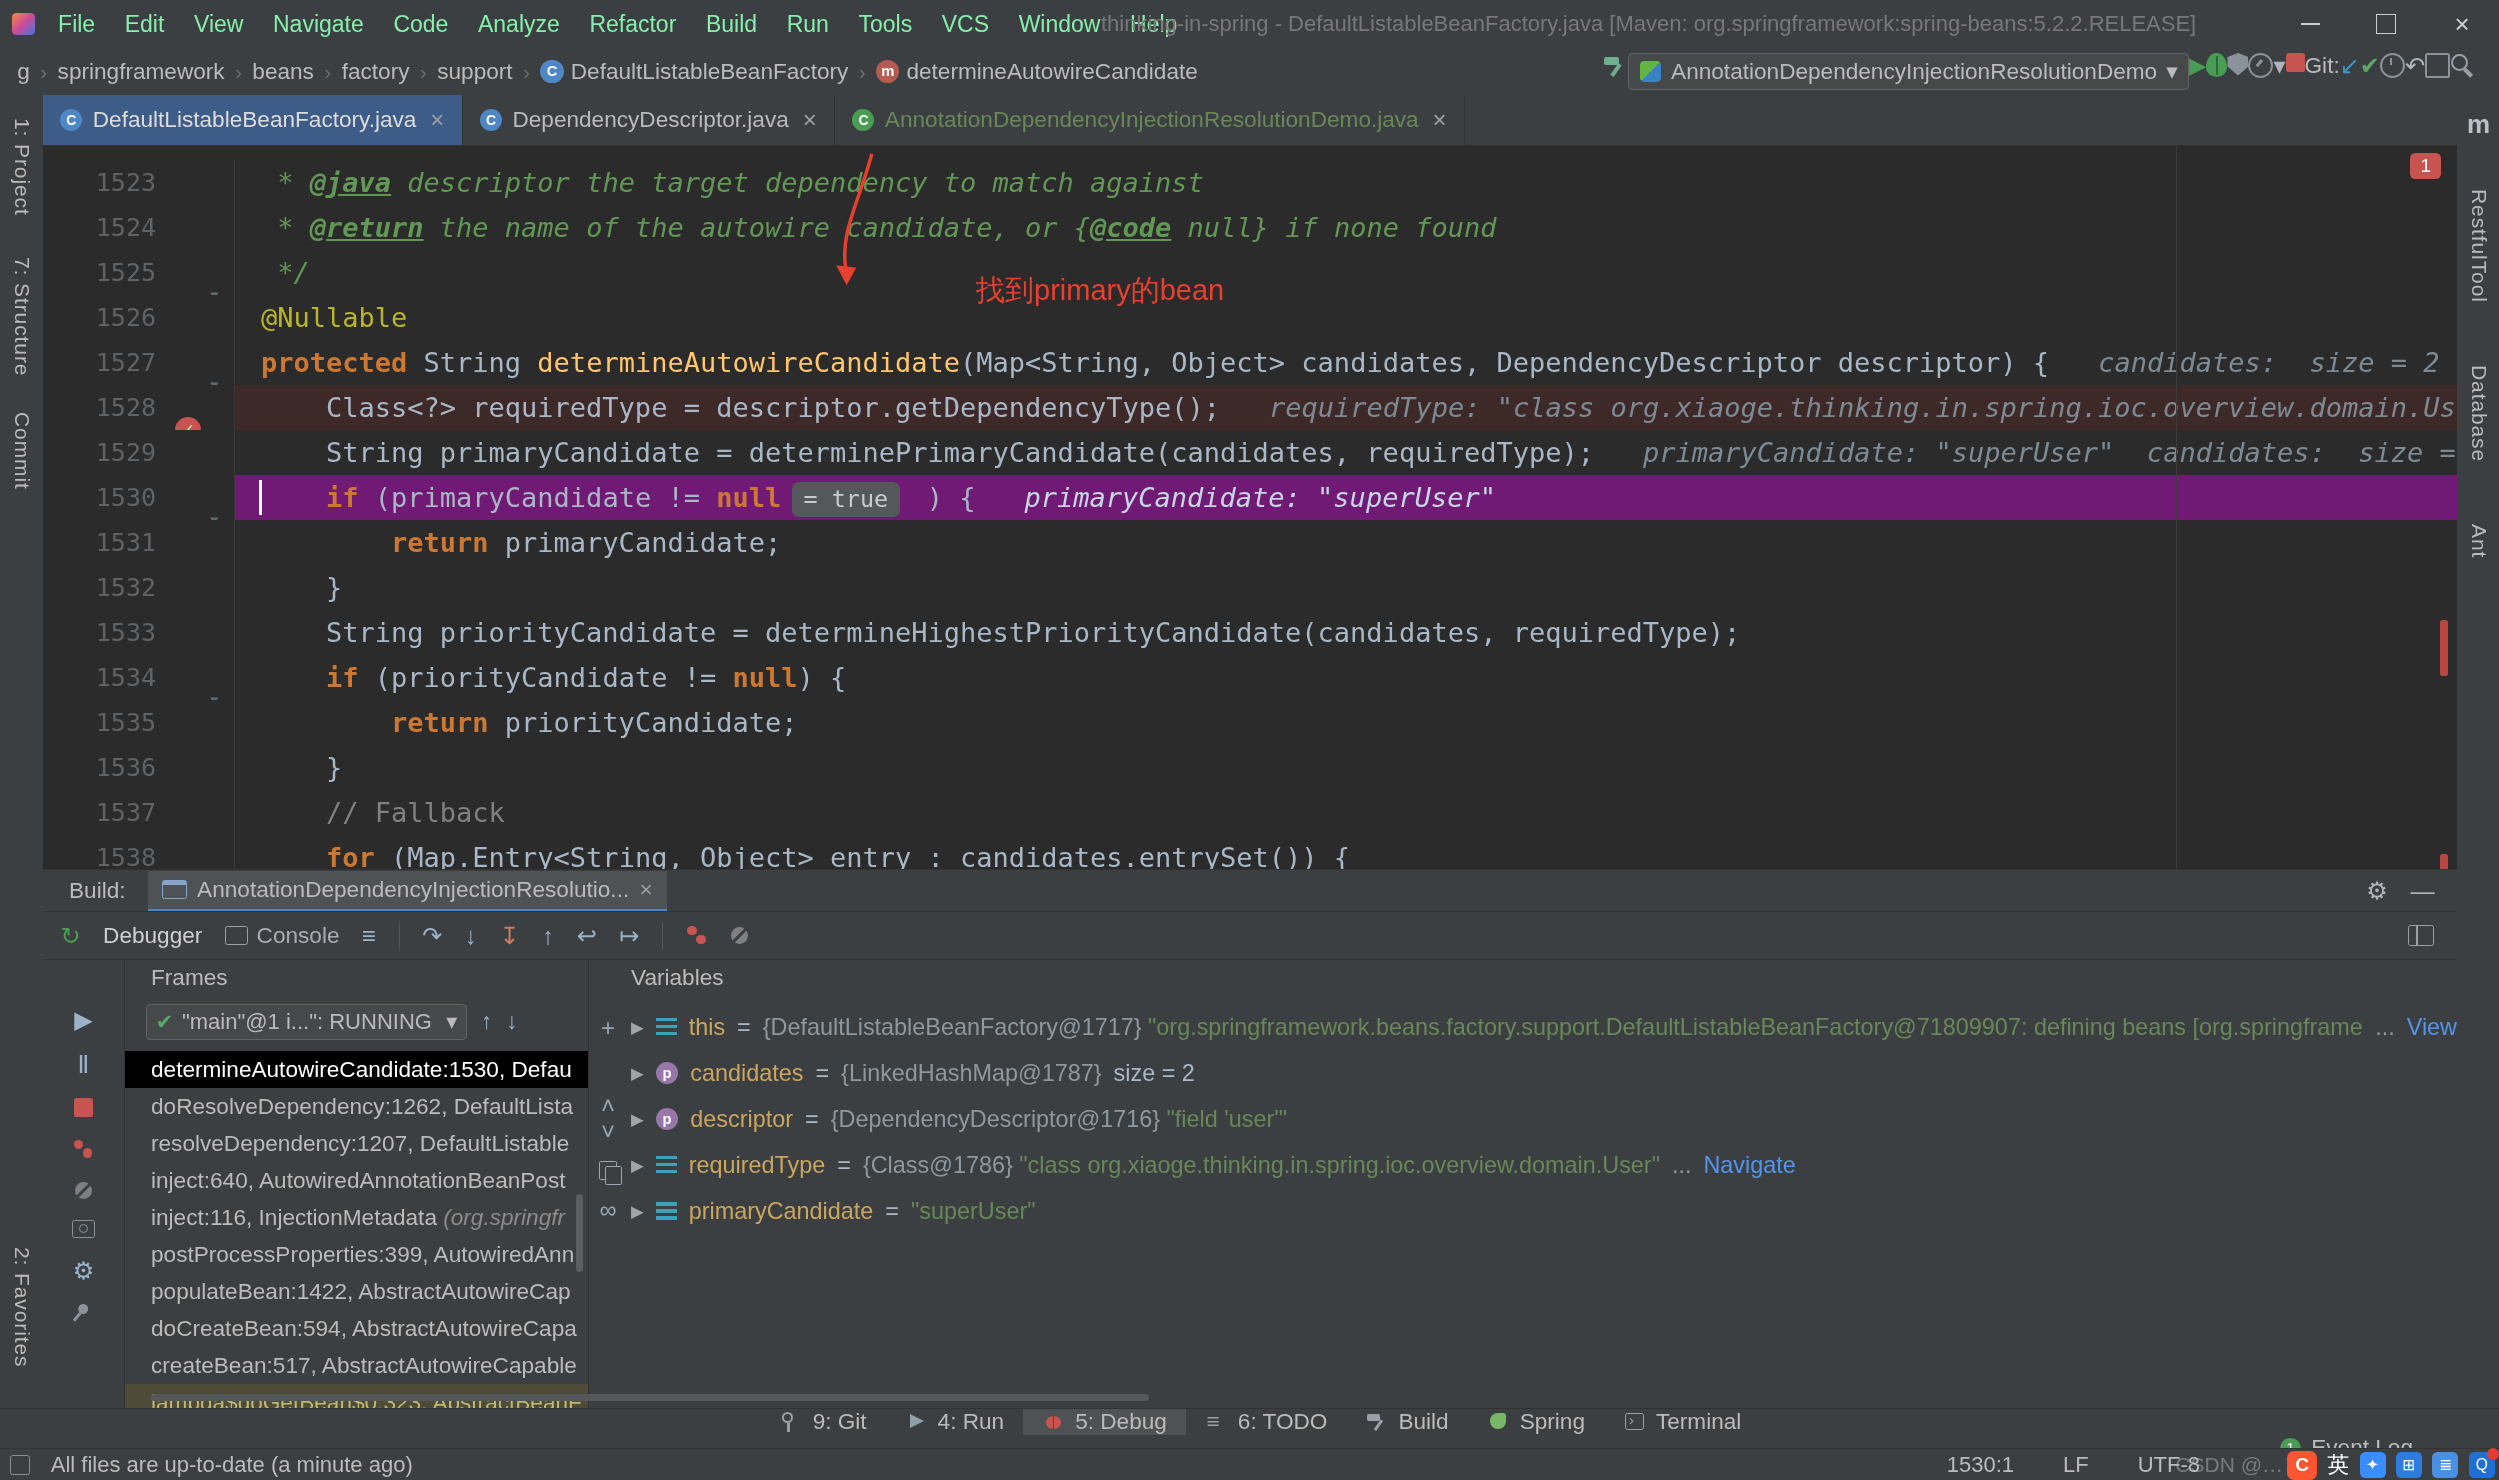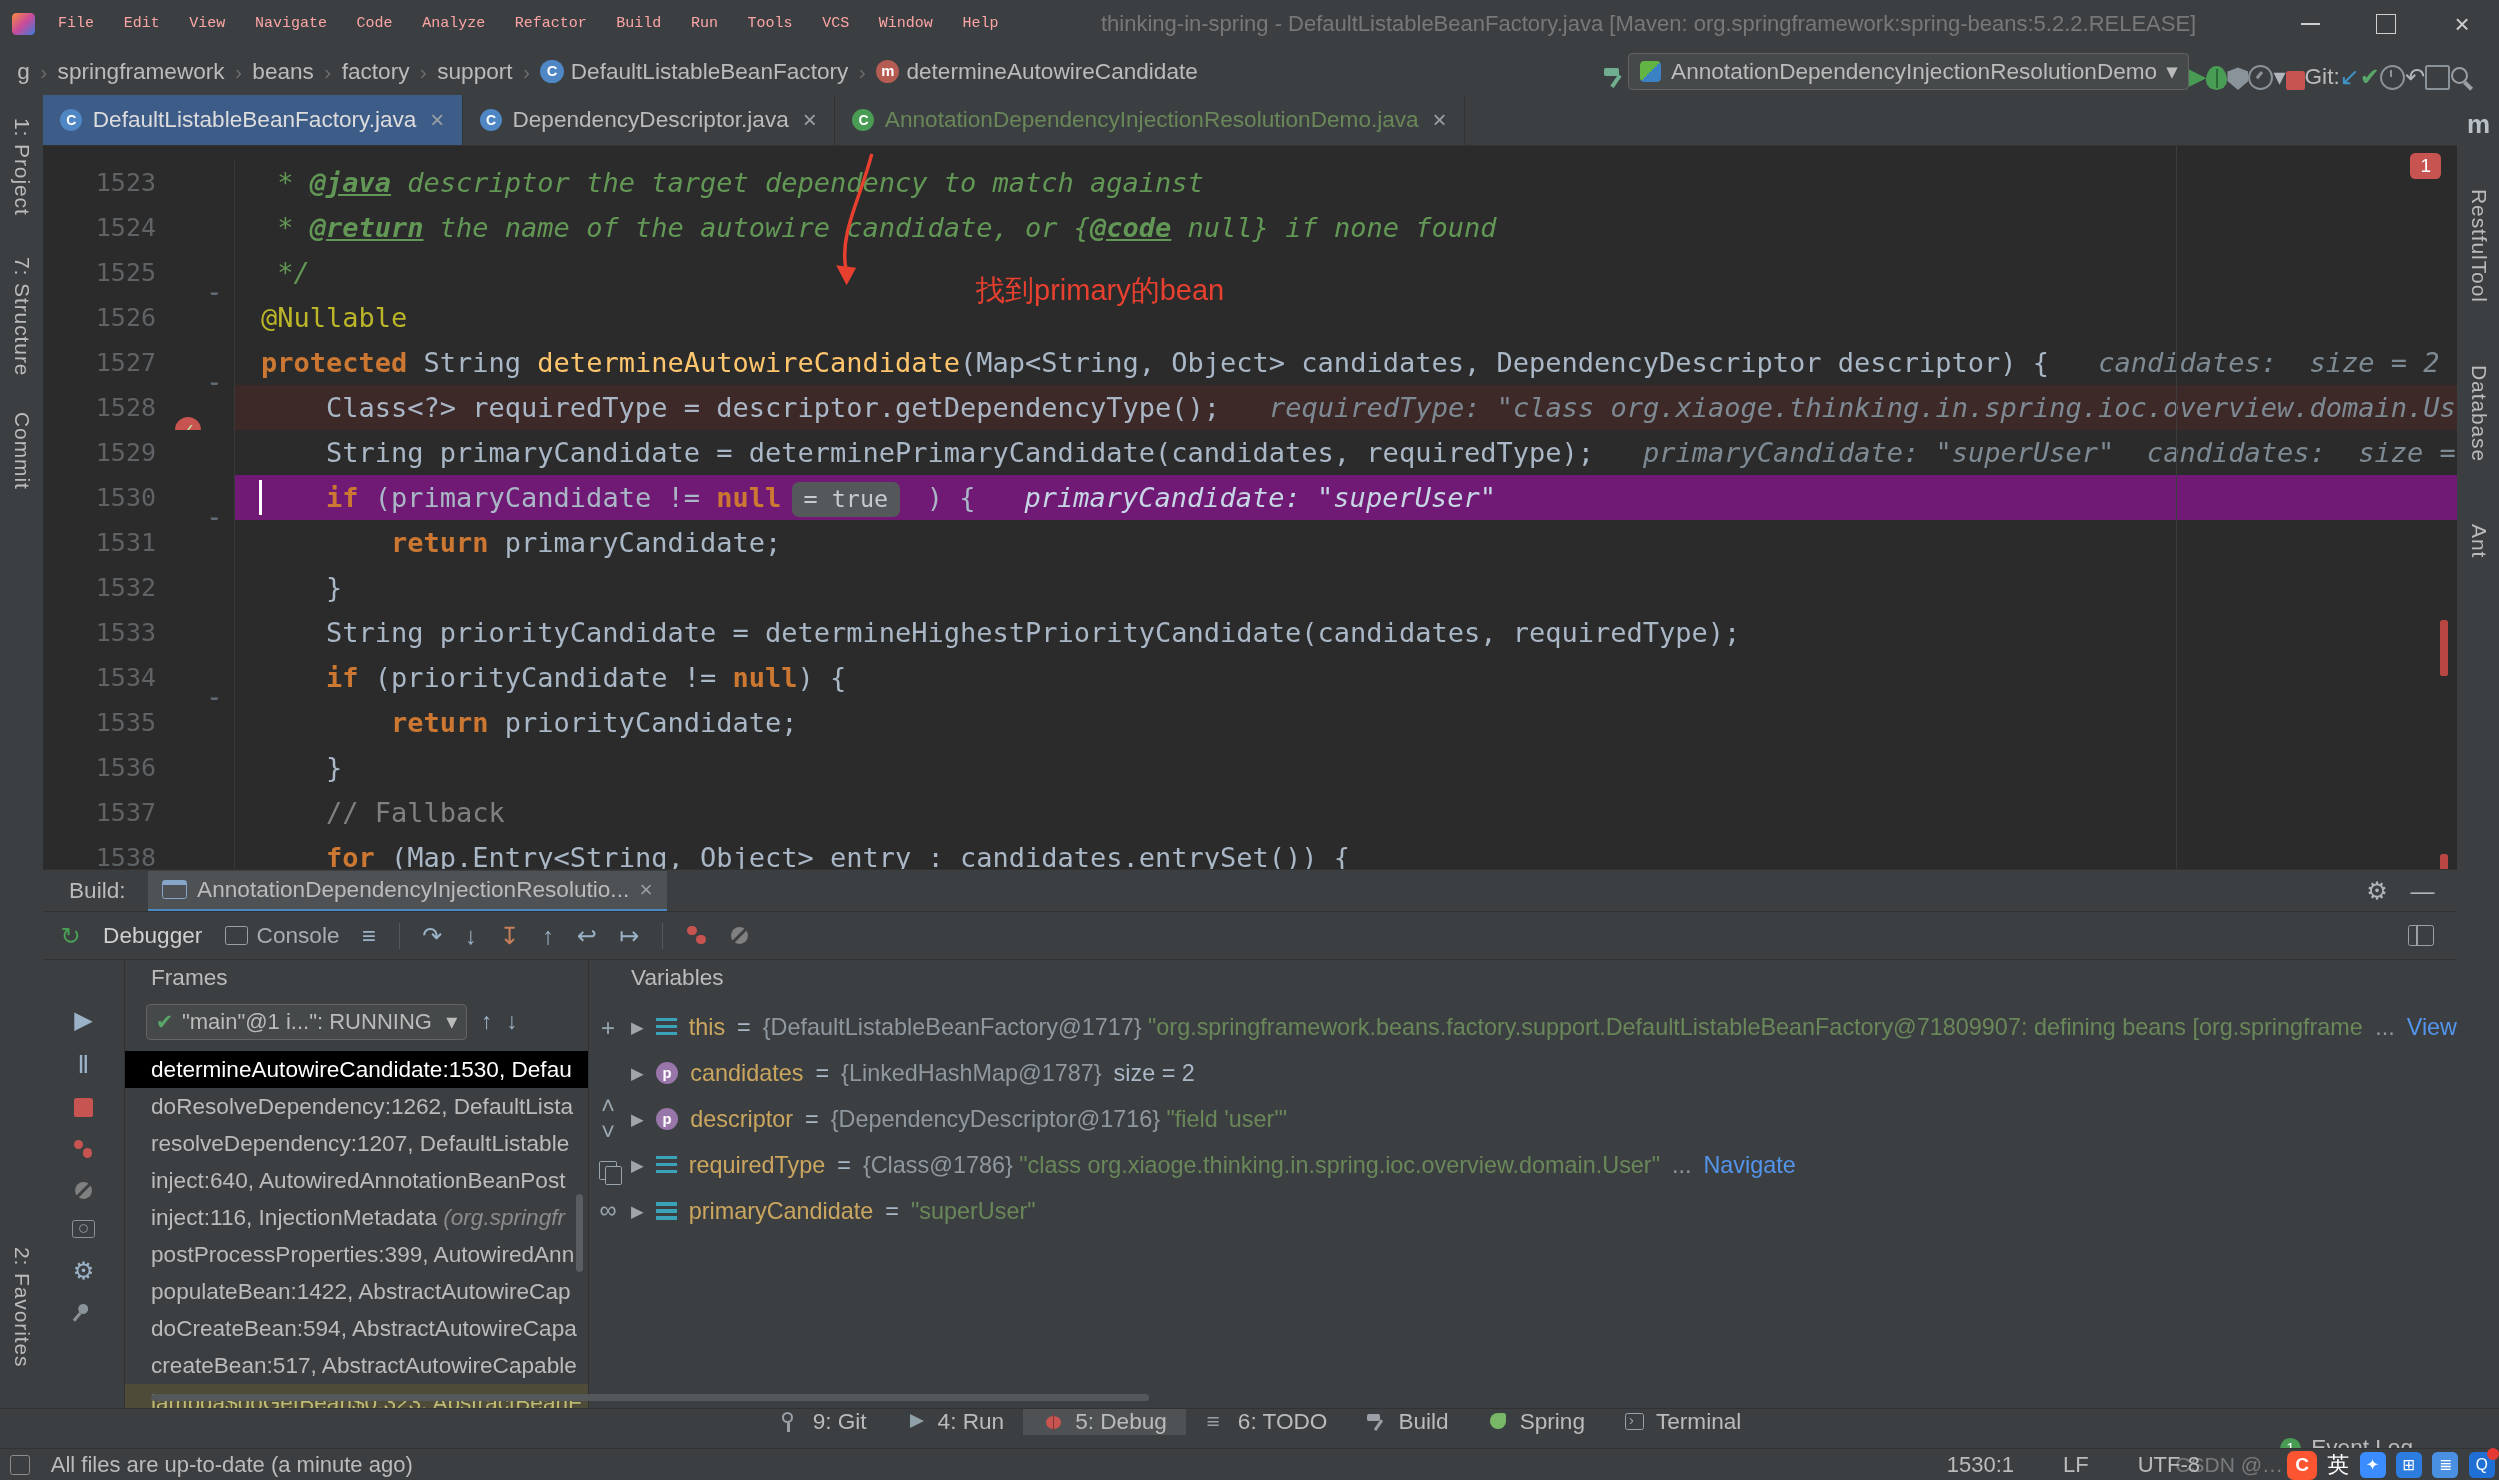--- a/index.html
+++ b/index.html
@@ -2,35 +2,35 @@
 <html style="font-size:14px"><head>
 <meta charset="utf-8">
 <style>
   html,body{margin:0;padding:0;}
   body{width:2500px;height:1481px;position:relative;overflow:hidden;background:#2B2B2B;
        font-family:"Liberation Sans","DejaVu Sans",sans-serif;color:#BBBBBB;-webkit-font-smoothing:antialiased;}
   
   .titlebar{position:absolute;top:0;left:0;right:0;height:48px;background:#3C3F41;border-bottom:0.9px solid #2a2a2a;display:flex;align-items:center;}
   .appicon{width:22.6px;height:22.6px;border-radius:4.3px;margin-left:12px;background:linear-gradient(135deg,#f98b3e,#c84b9b 50%,#3d7bd9);}
   .menu{display:flex;margin-left:8.7px;}
-  .menu-item{padding:0 14.8px;font-size:15px;line-height:48px;color:#fca5a5;cursor:default;font-family:Liberation Mono, monospace;}
+  .menu-item{padding:0 14.8px;font-size:23px;line-height:48px;color:#86efac;cursor:default;}
   .win-title{position:absolute;left:1101px;top:0;line-height:48px;color:#787878;font-size:22px;white-space:nowrap;}
   .win-btns{position:absolute;right:0;top:0;height:48px;display:flex;}
   .win-btn{width:76px;height:48px;display:flex;align-items:center;justify-content:center;color:#CFCFCF;font-size:26px;}
   .wb-min{width:19px;height:2.6px;background:#CFCFCF;}
   .wb-max{width:17.4px;height:17.4px;border:1.7px solid #CFCFCF;}
   
   .navbar{position:absolute;top:48px;left:0;right:0;height:48px;background:#3C3F41;border-bottom:0.9px solid #323232;display:flex;align-items:center;padding:0 15.6px;box-sizing:border-box;}
   .crumbs{display:flex;align-items:center;font-size:22.6px;color:#BBBBBB;white-space:nowrap;}
   .crumb{display:flex;align-items:center;gap:7px;padding:0 1.7px;}
   .crumb-sep{color:#6E6E6E;margin:0 8.7px;font-size:21px;}
   .bc-ic{width:23.4px;height:23.4px;border-radius:50%;display:inline-flex;align-items:center;justify-content:center;font-size:14.8px;color:#fff;font-weight:bold;}
   .bc-ic.class{background:#4F87C5;}
   .bc-ic.method{background:#B45B52;}
-  .nav-right{margin-left:auto;display:flex;align-items:flex-end;padding-right:10.4px;}
+  .nav-right{margin-left:auto;display:flex;align-items:flex-start;padding-right:10.4px;}
   .hammer{position:relative;width:26px;height:26px;}
   .hammer::before{content:"";position:absolute;left:1.7px;top:4.3px;width:14.8px;height:7.8px;background:#6FAF8F;border-radius:1.7px;}
   .hammer::after{content:"";position:absolute;left:12px;top:9.5px;width:3.5px;height:14px;background:#6FAF8F;transform:rotate(35deg);}
   .runcfg{width:538px;height:35px;background:#45494A;border:0.9px solid #646464;border-radius:4.3px;display:flex;align-items:center;gap:10.4px;padding:0 10.4px;font-size:22.6px;color:#BBBBBB;}
   .runcfg-ic{width:21px;height:21px;border-radius:4.3px;background:linear-gradient(135deg,#62B543 50%,#3B82C4 50%);flex:0 0 auto;}
   .runcfg-label{flex:1;overflow:hidden;white-space:nowrap;}
   .nav-ic{font-size:24px;color:#AFB5BB;line-height:26px;}
   .ic-run{color:#499C54;font-size:22.6px;}
   .bug{width:21px;height:24px;border-radius:50%/60% 60% 40% 40%;background:#499C54;position:relative;}
   .bug::after{content:"";position:absolute;left:9.5px;top:2.6px;width:1.7px;height:19px;background:#2B6B35;}

